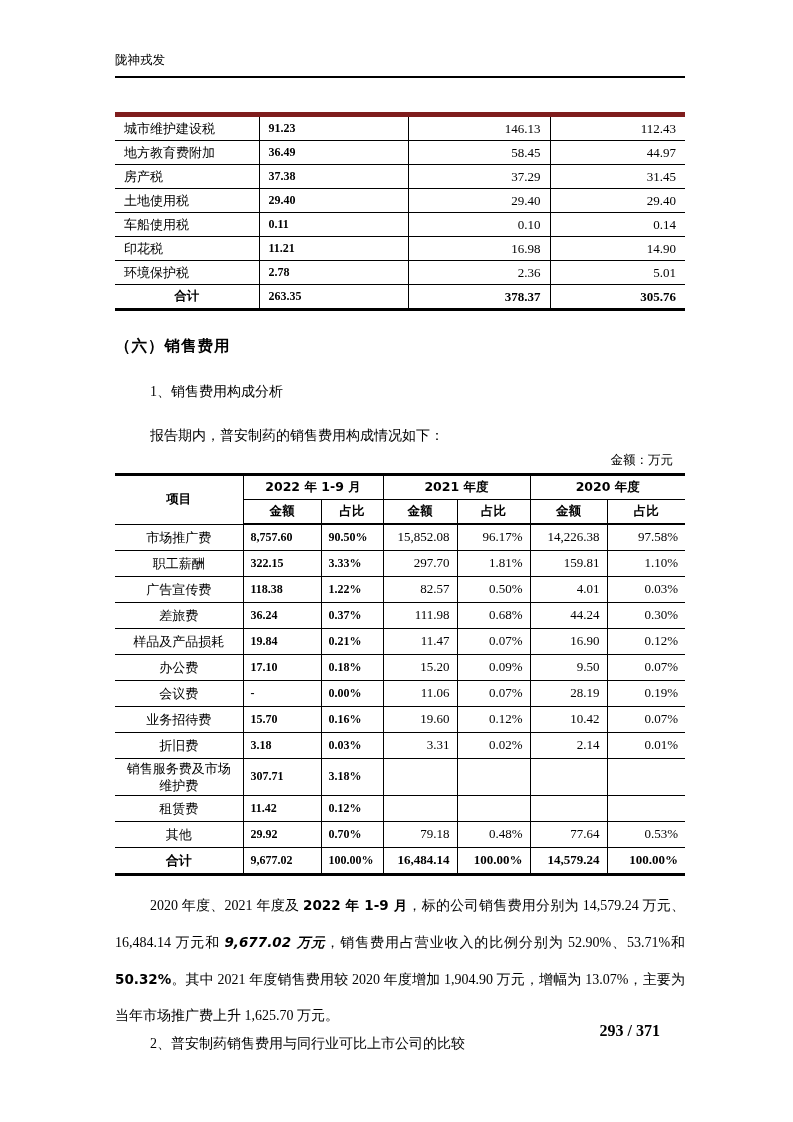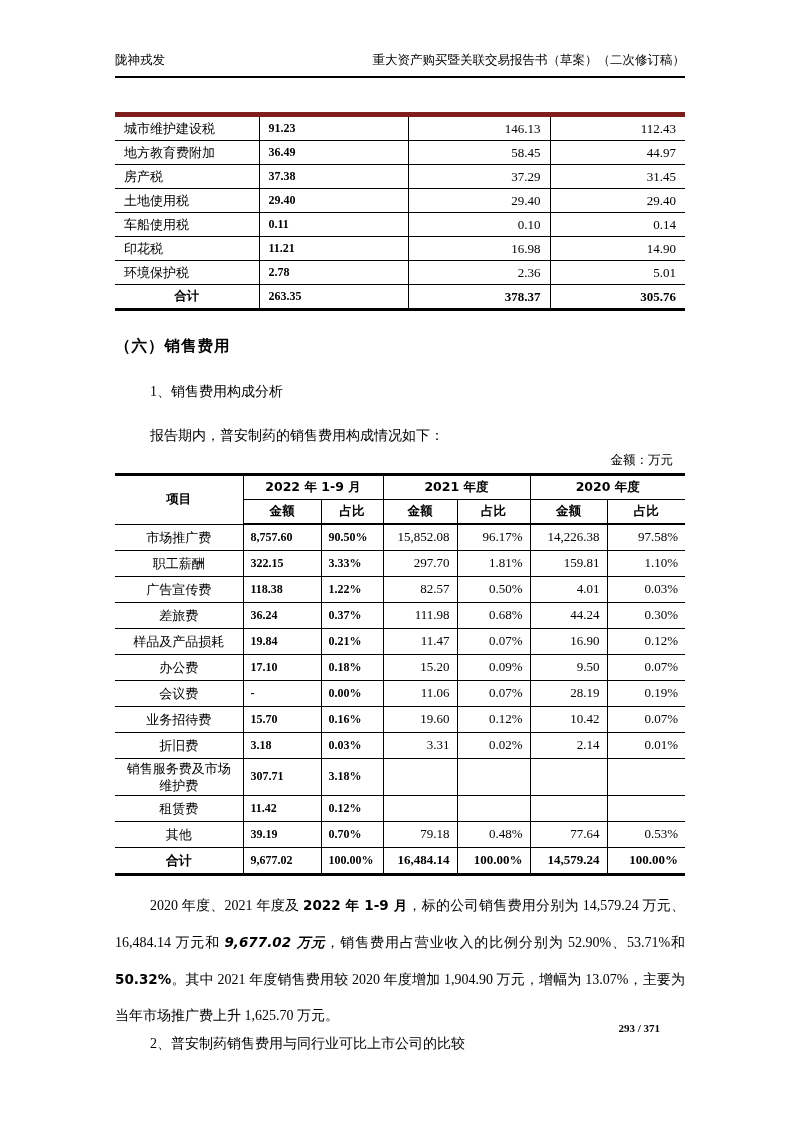--- a/index.html
+++ b/index.html
@@ -58,31 +58,30 @@
   .para  {
     margin:11px 0 0 0; font-size:14px; line-height:36px;
     text-align:justify; text-indent:35px;
   }
   .para .b  { font-family:"DejaVu Sans", sans-serif; font-weight:bold; font-size:13.5px; }
   .para .bi { font-family:"DejaVu Sans", sans-serif; font-weight:bold;
               font-style:italic; font-size:13.5px; }
   .h-sub2 { margin:1px 0 0 0; font-size:14px; padding-left:35px; }
   .pageno {
     position:absolute; top:1022px; right:133px;
-    font-weight:bold; font-size:11px;
+    font-weight:bold; font-size:16px;
   }
 </style>
 </head>
 <body>
 
 <div class="page">
 
   <div class="hdr">
     <span>陇神戎发</span>
-    <span>重大资产购买暨关联交易报告书（草案）（二次修订稿）</span>
   </div>
 
   <table class="tax">
     <colgroup>
       <col style="width:144px">
         <col style="width:149px">
       <col style="width:142px">
         <col style="width:135px">
     </colgroup>
     <tbody>
@@ -263,21 +262,21 @@
           <td class="item">租赁费</td>
           <td class="numb">11.42</td>
           <td class="numb">0.12%</td>
           <td class="num"></td>
           <td class="num"></td>
           <td class="num"></td>
           <td class="num"></td>
         </tr>
         <tr>
           <td class="item">其他</td>
-          <td class="numb">39.19</td>
+          <td class="numb">29.92</td>
           <td class="numb">0.70%</td>
           <td class="num">79.18</td>
           <td class="num">0.48%</td>
           <td class="num">77.64</td>
           <td class="num">0.53%</td>
         </tr>
         <tr class="total">
           <td class="item">合计</td>
           <td class="numb">9,677.02</td>
           <td class="numb">100.00%</td>

